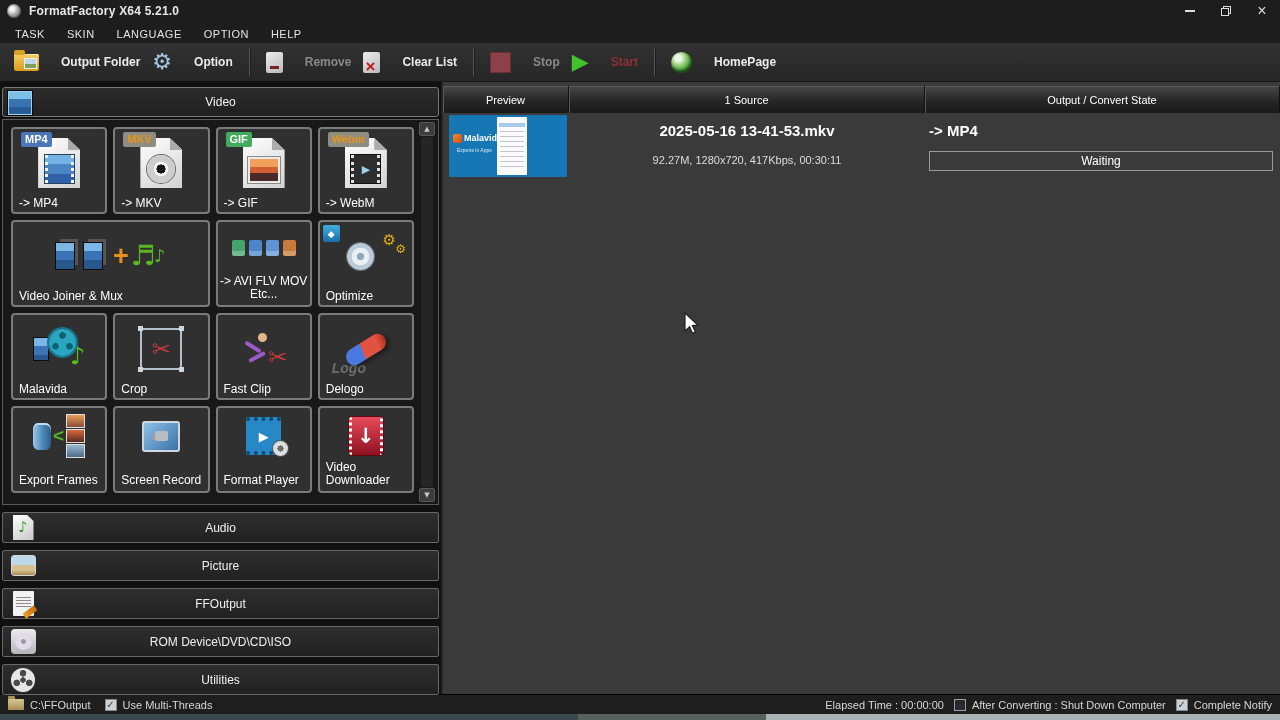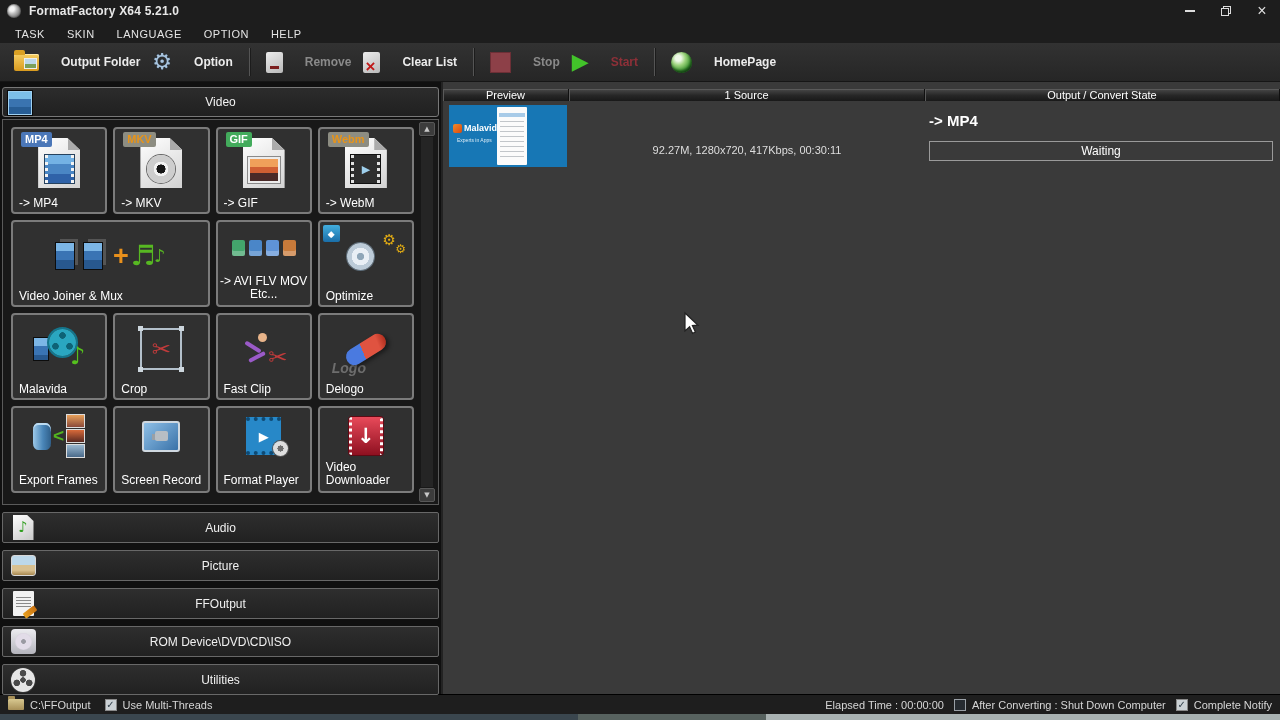--- a/index.html
+++ b/index.html
@@ -127,21 +127,21 @@
   .ci-rom{width:25px;height:25px;border-radius:4px;background:linear-gradient(#ececf0,#b4b4bc);display:flex;align-items:center;justify-content:center;}
   .ci-rom i{width:17px;height:17px;border-radius:50%;background:radial-gradient(circle,#9a9aa2 18%,#e2dce8 20% 60%,#c2bcc8 100%);}
   .ci-reel{width:24px;height:24px;border-radius:50%;background:
       radial-gradient(circle at 50% 22%,#4a4a4a 3px,transparent 3.6px),
       radial-gradient(circle at 24% 62%,#4a4a4a 3px,transparent 3.6px),
       radial-gradient(circle at 76% 62%,#4a4a4a 3px,transparent 3.6px),
       radial-gradient(circle at 50% 50%,#4a4a4a 2.5px,transparent 3px),
       radial-gradient(circle,#e6e6e6 0 100%);box-shadow:0 0 0 1px #333;}
   
   .listpane{flex:1 1 auto;display:flex;flex-direction:column;min-width:0;background:#3a3a3a;padding-top:4px;}
-  .list-header{height:17px;display:flex;flex:0 0 auto;align-items:center;}
+  .list-header{height:27px;display:flex;flex:0 0 auto;}
   .col-head{background:linear-gradient(#484848,#262626 55%,#191919);color:#fff;font-size:11px;display:flex;align-items:center;justify-content:center;border-right:1px solid #101010;box-shadow:inset 1px 1px 0 #5a5a5a;box-sizing:border-box;}
   .ch-preview{width:126px;} .ch-source{width:356px;} .ch-output{flex:1;}
   .file-row{position:relative;height:72px;flex:0 0 auto;}
   .thumb{position:absolute;left:6px;top:2px;width:118px;height:62px;background:#1777b5;overflow:hidden;}
   .thumb .brand{position:absolute;left:4px;top:18px;color:#fff;font-size:9px;font-weight:bold;display:flex;align-items:center;gap:2px;}
   .fox{width:9px;height:9px;border-radius:2px;background:linear-gradient(135deg,#f08a2a,#d84a10);flex:0 0 auto;}
   .thumb .tagline{position:absolute;left:8px;top:32px;color:#d8eaf6;font-size:5px;}
   .thumb .shot{position:absolute;left:48px;top:2px;width:30px;bottom:2px;background:#fbfbfb;border-radius:1px;}
   .thumb .shot::before{content:"";position:absolute;left:3px;right:3px;top:5px;bottom:5px;background:repeating-linear-gradient(#fbfbfb 0 4px,#c2c6ca 4px 5px);}
   .thumb .shot::after{content:"";position:absolute;left:2px;right:2px;top:6px;height:4px;background:#a8cbe8;}
@@ -459,20 +459,21 @@
 
       <div class="file-row">
         <div class="thumb">
           <div class="brand">
             <span class="fox"></span>
             <span>Malavida</span>
           </div>
           <div class="tagline">Experts in Apps</div>
           <div class="shot"></div>
         </div>
+        <div class="src-name">2025-05-16 13-41-53.mkv</div>
         <div class="src-details">92.27M, 1280x720, 417Kbps, 00:30:11</div>
         <div class="out-format">-&gt; MP4</div>
         <div class="state-bar">
           <span>Waiting</span>
         </div>
       </div>
     </div>
   </div>
 
   <div class="statusbar">

